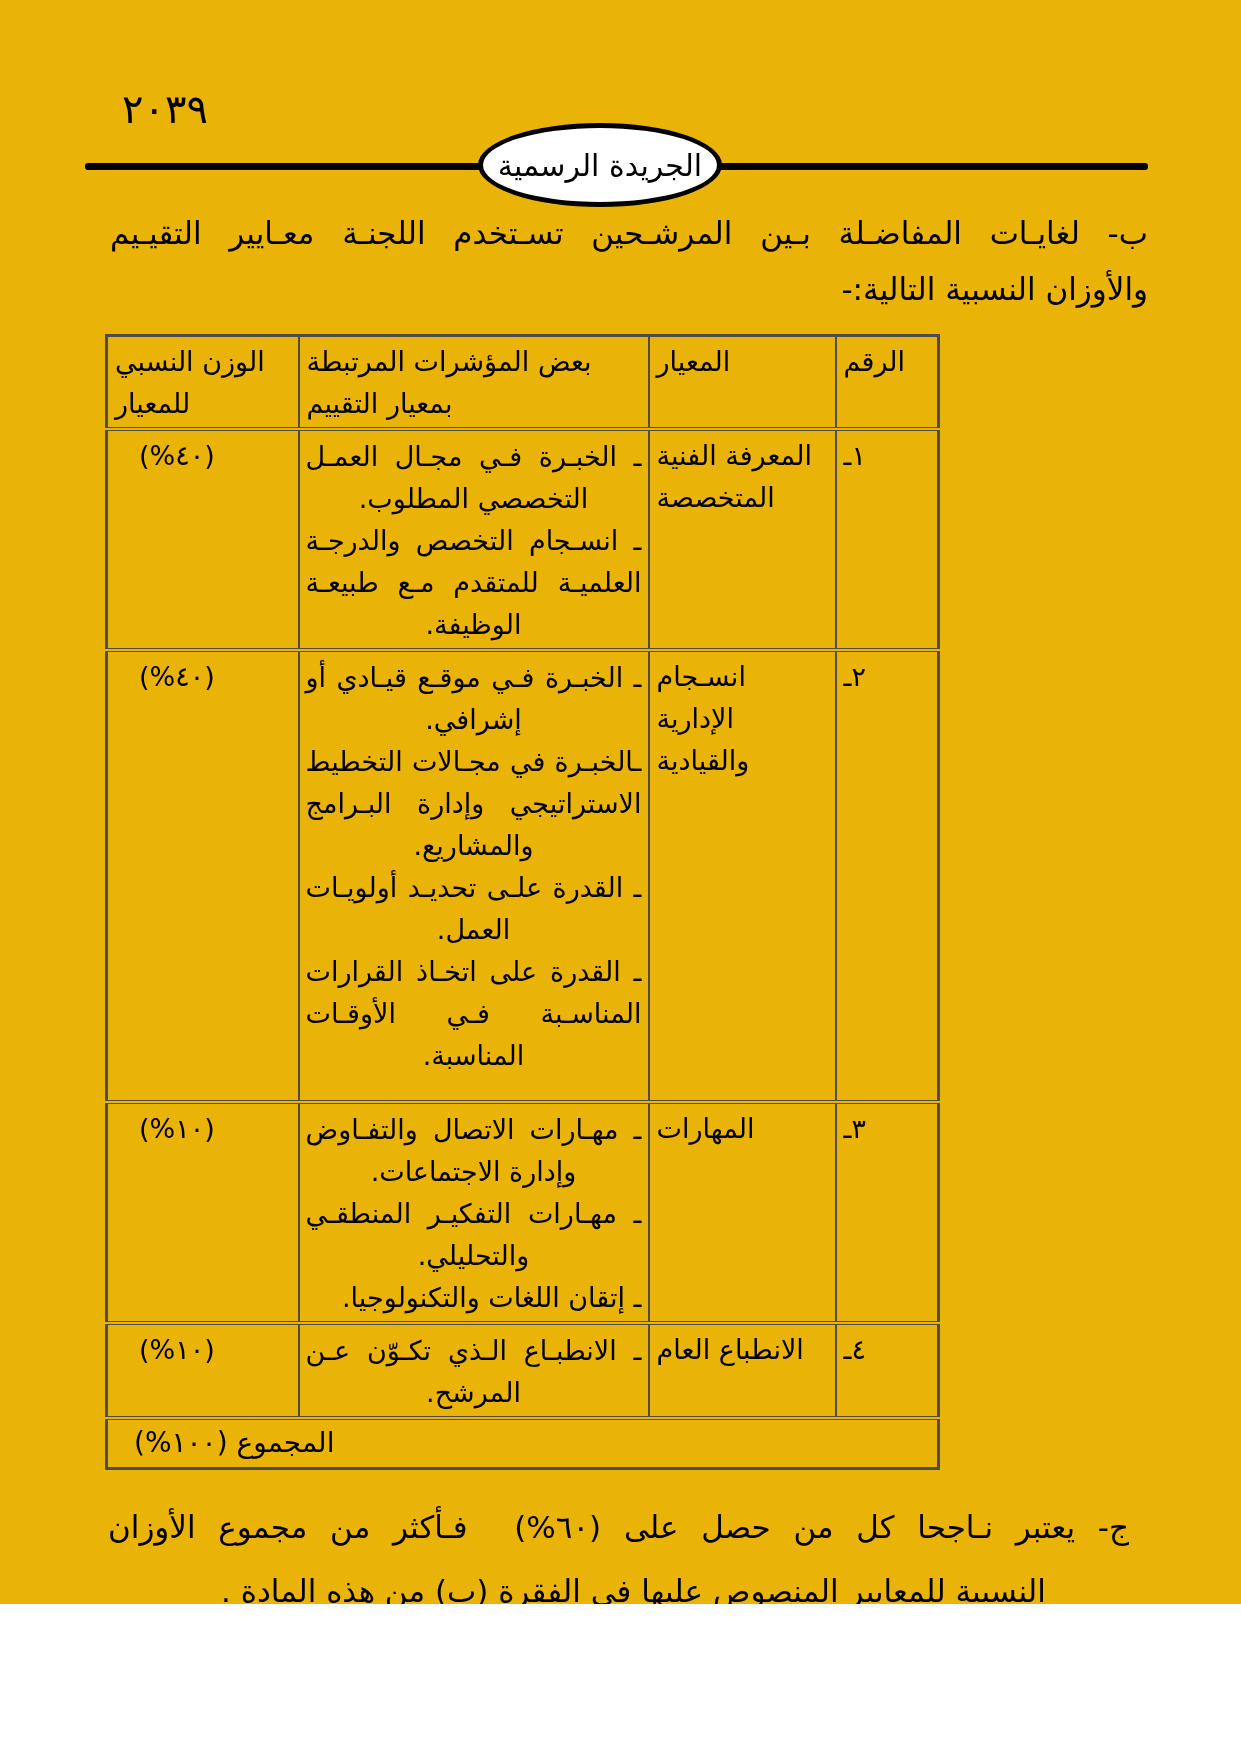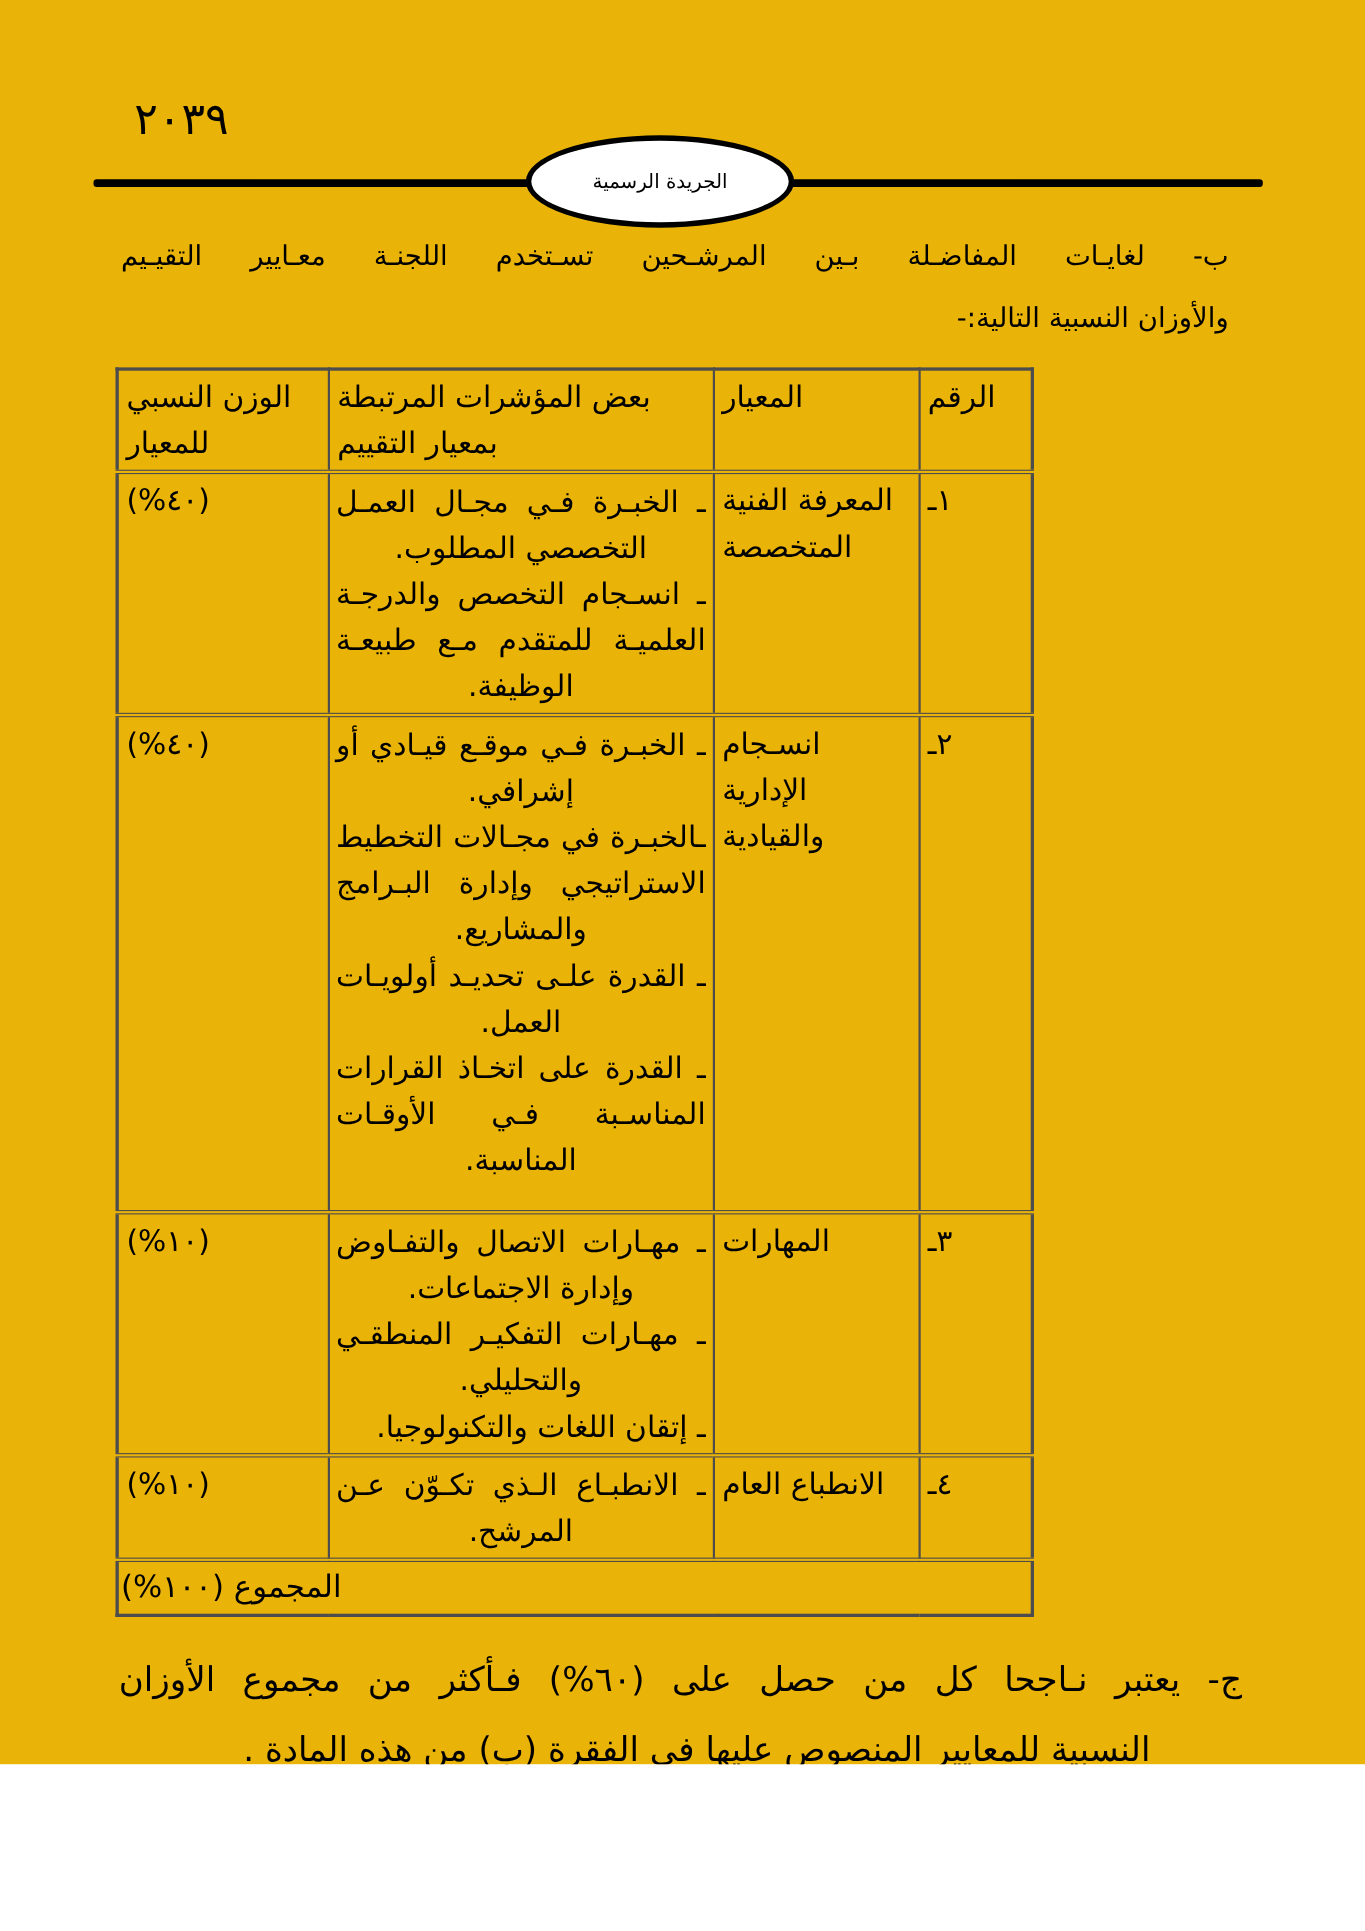--- a/index.html
+++ b/index.html
@@ -28,26 +28,26 @@
   }
   .gazette-oval {
     position:absolute; left:478px; top:123px;
     width:244px; height:84px;
     background:#fff;
     border:5px solid #000;
     border-radius:50%;
     display:flex; align-items:center; justify-content:center;
     z-index:2;
   }
-  .gazette-oval span { font-size:18px; }
+  .gazette-oval span { font-size:30px; }
 
   
   .para-b {
-    position:absolute; top:207px; right:124px; left:110px;
-    font-size:25px; line-height:52px;
+    position:absolute; top:207px; right:93px; left:110px;
+    font-size:31px; line-height:52px;
   }
   .stretch {
     text-align:justify;
     text-align-last:justify;
   }
   .pb-line2 {
     margin-top:4px;
     padding-left:225px;
   }
 
@@ -86,21 +86,21 @@
   .h-r2 { height:452px; }
   .h-r3 { height:216px; }
   .h-r4 { height:92px; }
   tr.total-row td {
     height:50px;
     vertical-align:middle;
     text-align:left;
     padding:2px;
     font-size:28px;
   }
-  .pct { direction:ltr; unicode-bidi:isolate; }
+  .pct { direction:ltr; unicode-bidi:isolate;margin-left:24px; }
 
   
   .para-c {
     position:absolute; top:1500px; right:112px; left:108px;
     font-size:31px; line-height:54px;
   }
   .pc-line2 {
     margin-top:10px;
     text-align:center;
     padding-left:30px;

